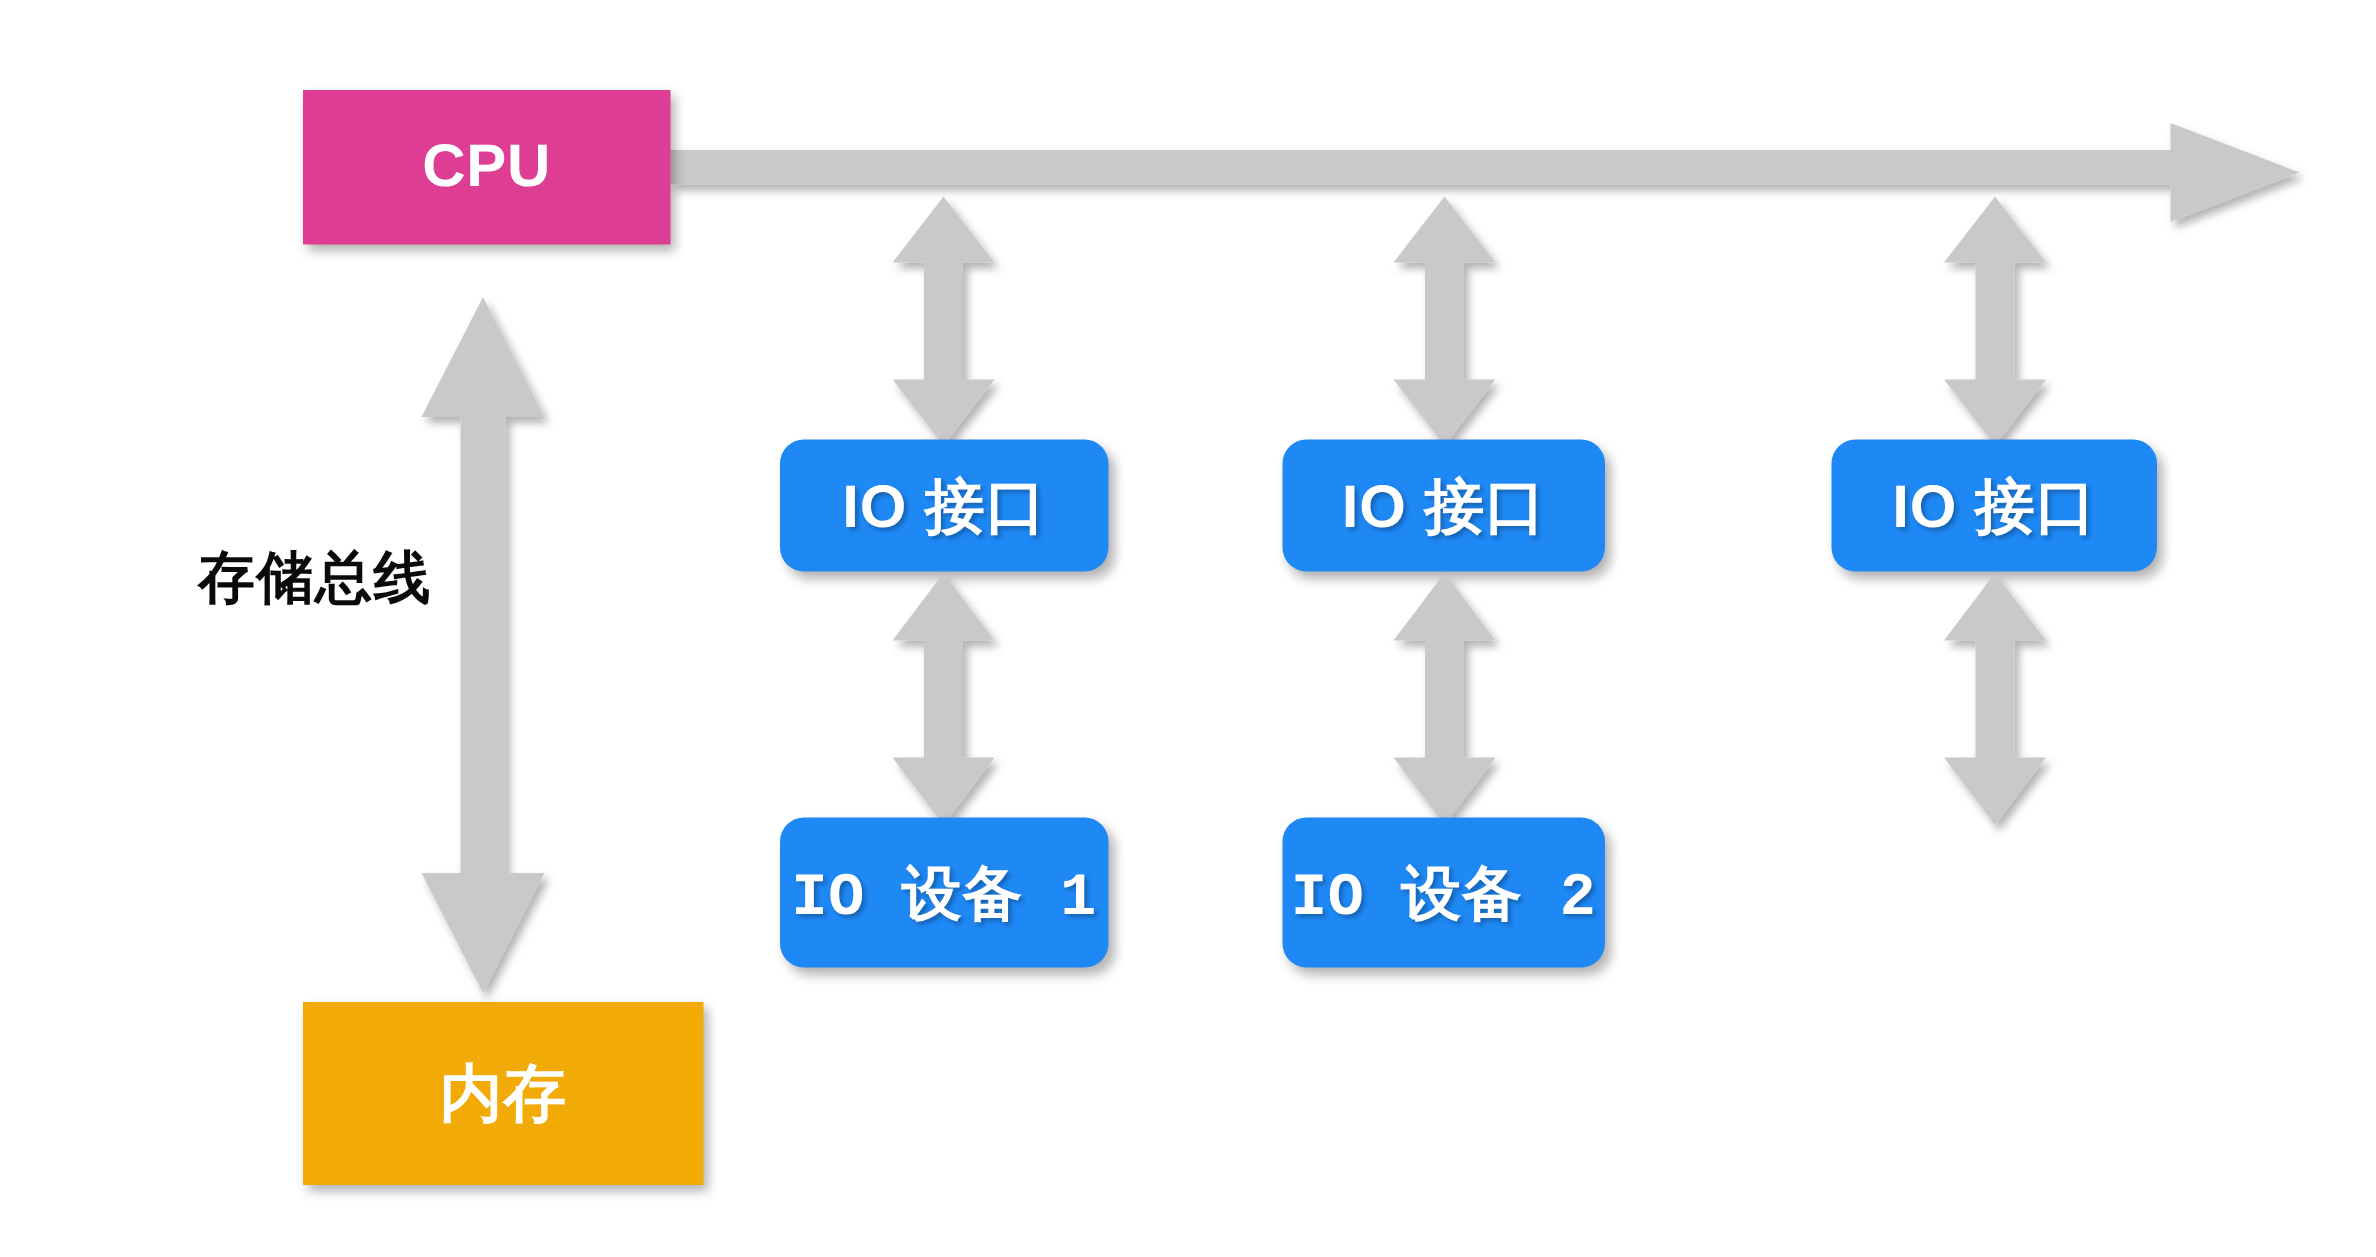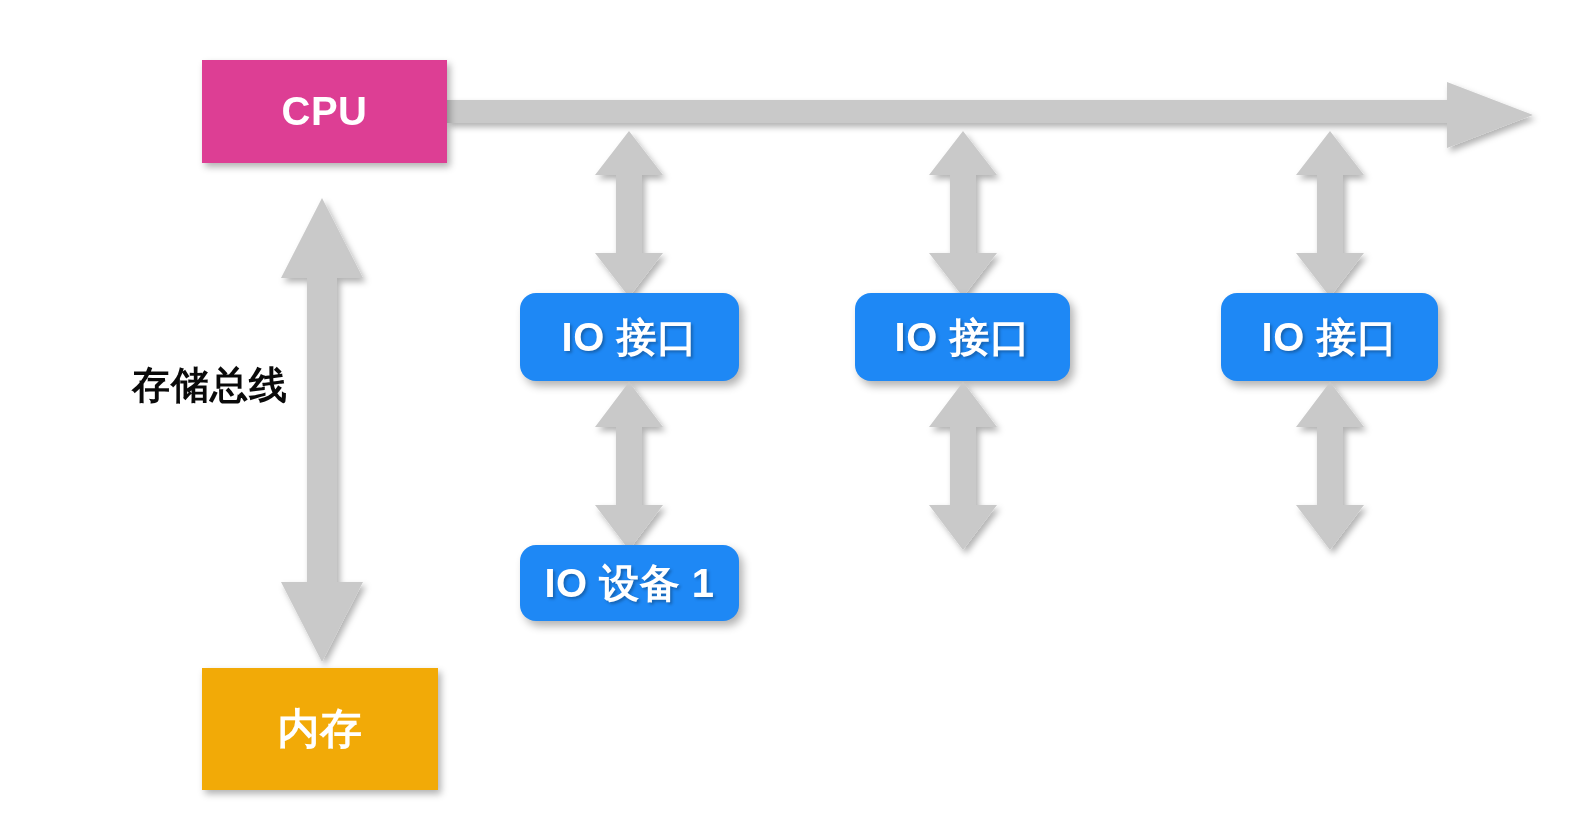--- a/index.html
+++ b/index.html
@@ -32,42 +32,42 @@
     box-shadow: 3px 4px 7px rgba(0,0,0,0.30);
   }
   .block-cpu {
     left: 202px; top: 60px;
     width: 245px; height: 103px;
     background: #DD3E94;
     font-size: 40px;
   }
   .block-mem {
     left: 202px; top: 668px;
-    width: 236px; height: 122px;
+    width: 267px; height: 122px;
     background: #F2AA07;
     font-size: 42px;
   }
 
   
   .pill {
     display: flex;
     align-items: center;
     justify-content: center;
     background: #1E88F5;
     border-radius: 16px;
     color: #ffffff;
     font-weight: bold;
     font-size: 40px;
     letter-spacing: 0.5px;
     text-shadow: 2px 2px 3px rgba(0,0,0,0.28);
     box-shadow: 4px 5px 8px rgba(0,0,0,0.30);
     white-space: nowrap;
   }
   .pill-iface { height: 88px; top: 293px; }
-  .pill-dev   { height: 76px; top: 545px; }
+  .pill-dev   { height: 100px; top: 545px; font-family: Liberation Mono, monospace; }
 
   
   .col-1 { left: 520px; width: 219px; }
   .col-2 { left: 855px; width: 215px; }
   .col-3 { left: 1221px; width: 217px; }
 
   
   .label {
     color: #0a0a0a;
     font-weight: bold;
@@ -139,20 +139,23 @@
   </svg>
 
   <div class="abs pill pill-iface col-2">
     <span>IO 接口</span>
   </div>
 
   <svg class="arrow-svg" style="left:926px; top:382px;" width="74" height="168" viewBox="0 0 74 168">
     <path class="arrow-fill" filter="url(#shDrop)" d="M 37,0 L 71,45 L 50,45 L 50,123 L 71,123 L 37,168 L 3,123 L 24,123 L 24,45 L 3,45 Z"></path>
   </svg>
 
+  <div class="abs pill pill-dev col-2">
+    <span>IO 设备 2</span>
+  </div>
 
   <svg class="arrow-svg" style="left:1293px; top:131px;" width="74" height="166" viewBox="0 0 74 166">
     <path class="arrow-fill" filter="url(#shDrop)" d="M 37,0 L 71,44 L 50,44 L 50,122 L 71,122 L 37,166 L 3,122 L 24,122 L 24,44 L 3,44 Z"></path>
   </svg>
 
   <div class="abs pill pill-iface col-3">
     <span>IO 接口</span>
   </div>
 
   <svg class="arrow-svg" style="left:1293px; top:382px;" width="74" height="168" viewBox="0 0 74 168">

